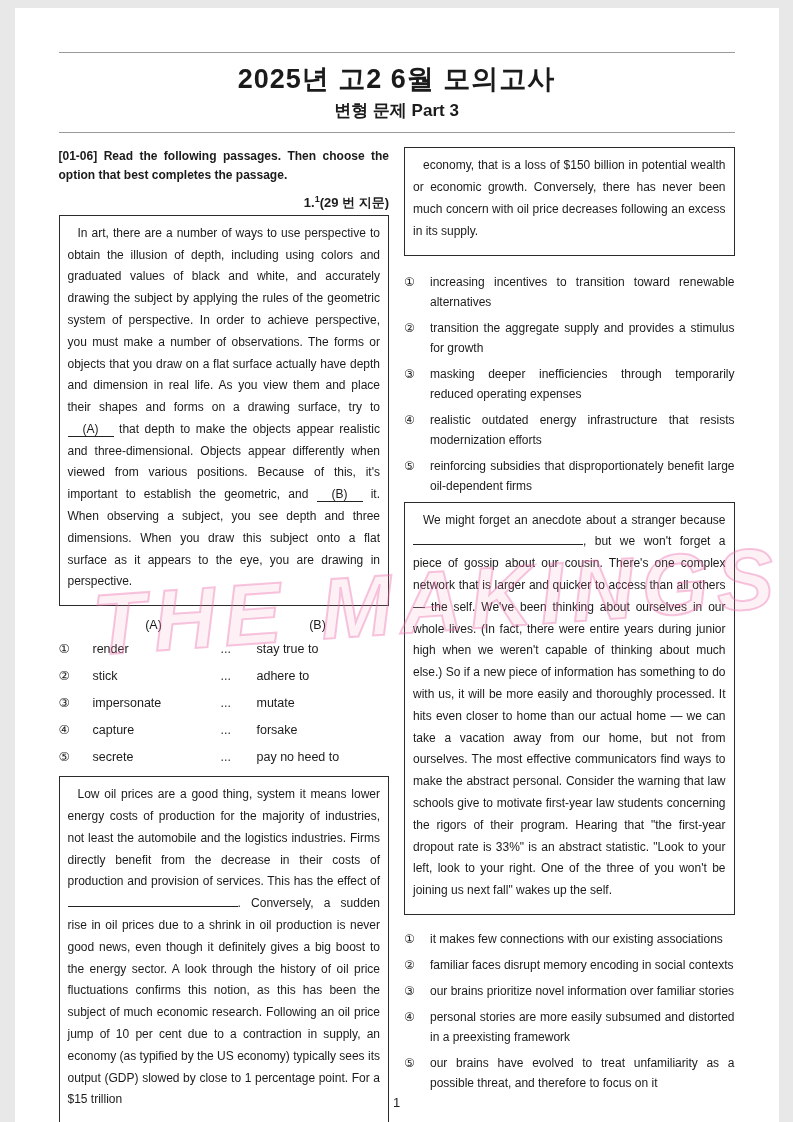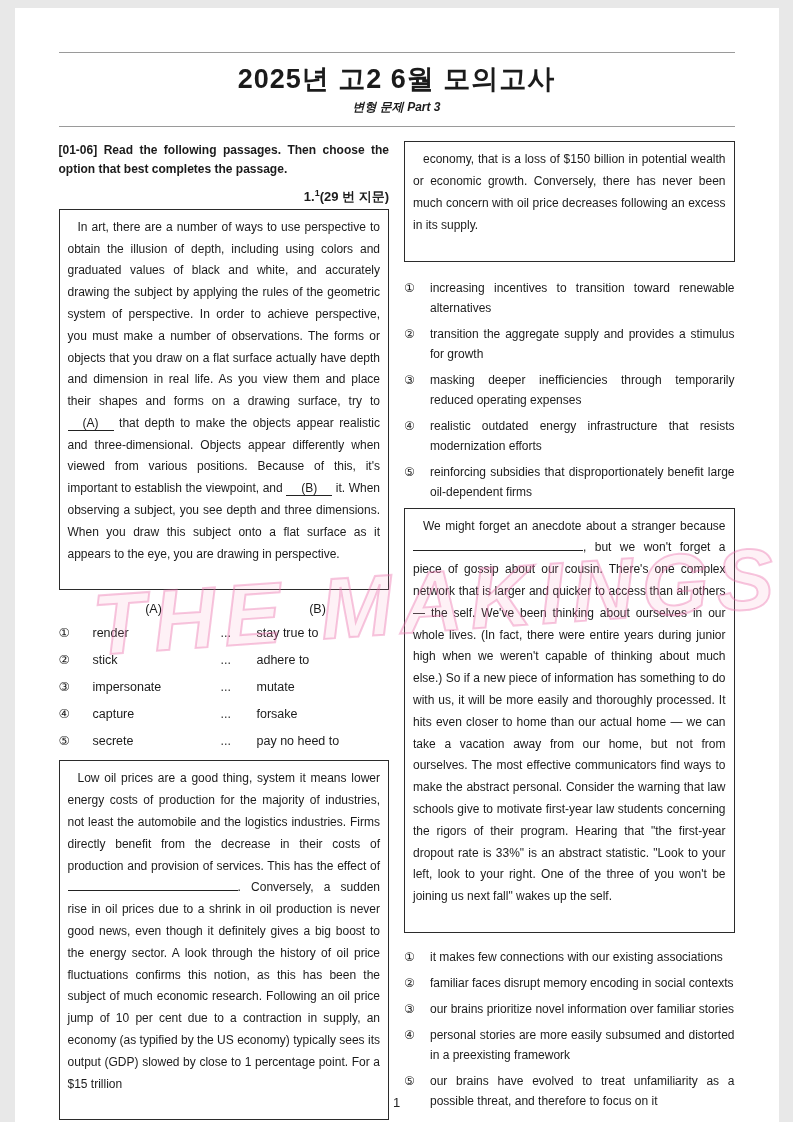--- a/index.html
+++ b/index.html
@@ -7,28 +7,28 @@
   body { font-family:"Liberation Sans","DejaVu Sans",sans-serif; color:#1b1b1b; }
   .page{
     width:764px; height:1122px; background:#fff; margin:8px auto; position:relative;
     padding:0 44px; overflow:hidden;
   }
   .rule{ border-top:1px solid #9a9a9a; height:0; }
   .top-rule{ margin-top:44px; }
   .head-rule{ margin-top:10px; }
   .header{ text-align:center; margin-top:10px; }
   .title{ font-size:27px; font-weight:800; letter-spacing:1px; line-height:1.2; }
-  .subtitle{ font-size:12px; font-weight:800; margin-top:4px;font-style:italic; }
+  .subtitle{ font-size:17px; font-weight:800; margin-top:4px; }
   .columns{ display:flex; gap:15px; margin-top:14px; align-items:flex-start; }
   .col{ flex:1 1 0; min-width:0; }
   .instructions{ font-size:12px; font-weight:bold; line-height:19px; text-align:justify; margin-bottom:5px; }
   .q-head{ font-size:13px; font-weight:bold; line-height:18px; margin-top:2px;text-align:right; }
   .q-head sup{ font-size:9px; vertical-align:super; }
   .passage-box{
-    border:1px solid #2b2b2b; padding:7px 8px 24px; margin-top:2px;
+    border:1px solid #2b2b2b; padding:7px 8px 12px; margin-top:2px;
     font-size:12px; line-height:21.8px; text-align:justify; text-indent:10px;
   }
   .blank{ border-bottom:1px solid #222; padding:0 15px; white-space:nowrap; }
   .fill-blank{ display:inline-block; width:170px; height:0.85em; border-bottom:1px solid #222; vertical-align:baseline; }
   .choices{ margin-top:12px; font-size:12.5px; }
   .choice-grid{ display:grid; grid-template-columns:34px 122px 42px 122px; align-items:baseline; }
   .choices-header{ margin-bottom:9px; font-size:12.5px; }
   .choices-header .ha, .choices-header .hb{ text-align:center; }
   .choice-row{ margin-bottom:10px; line-height:17px; }
   .choice-dots{ text-align:left; padding-left:6px; color:#333; }
@@ -70,21 +70,21 @@
 
     <div class="col">
 
       <p class="instructions">[01-06] Read the following passages. Then choose the option that best completes the passage.</p>
 
       <div class="q-head"><span>1.</span><sup>1</sup><span>(29 번 지문)</span></div>
 
       <div class="passage-box">
         <span>In art, there are a number of ways to use perspective to obtain the illusion of depth, including using colors and graduated values of black and white, and accurately drawing the subject by applying the rules of the geometric system of perspective. In order to achieve perspective, you must make a number of observations. The forms or objects that you draw on a flat surface actually have depth and dimension in real life. As you view them and place their shapes and forms on a drawing surface, try to</span>
         <span class="blank">(A)</span>
-        <span>that depth to make the objects appear realistic and three-dimensional. Objects appear differently when viewed from various positions. Because of this, it's important to establish the viewpoint, and</span>
+        <span>that depth to make the objects appear realistic and three-dimensional. Objects appear differently when viewed from various positions. Because of this, it's important to establish the geometric, and</span>
         <span class="blank">(B)</span>
         <span>it. When observing a subject, you see depth and three dimensions. When you draw this subject onto a flat surface as it appears to the eye, you are drawing in perspective.</span>
       </div>
 
       <div class="choices">
         <div class="choice-grid choices-header">
           <span></span>
           <span class="ha">(A)</span>
           <span></span>
           <span class="hb">(B)</span>

